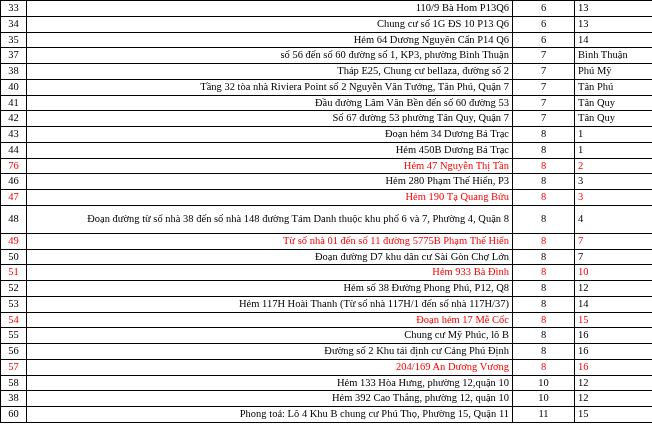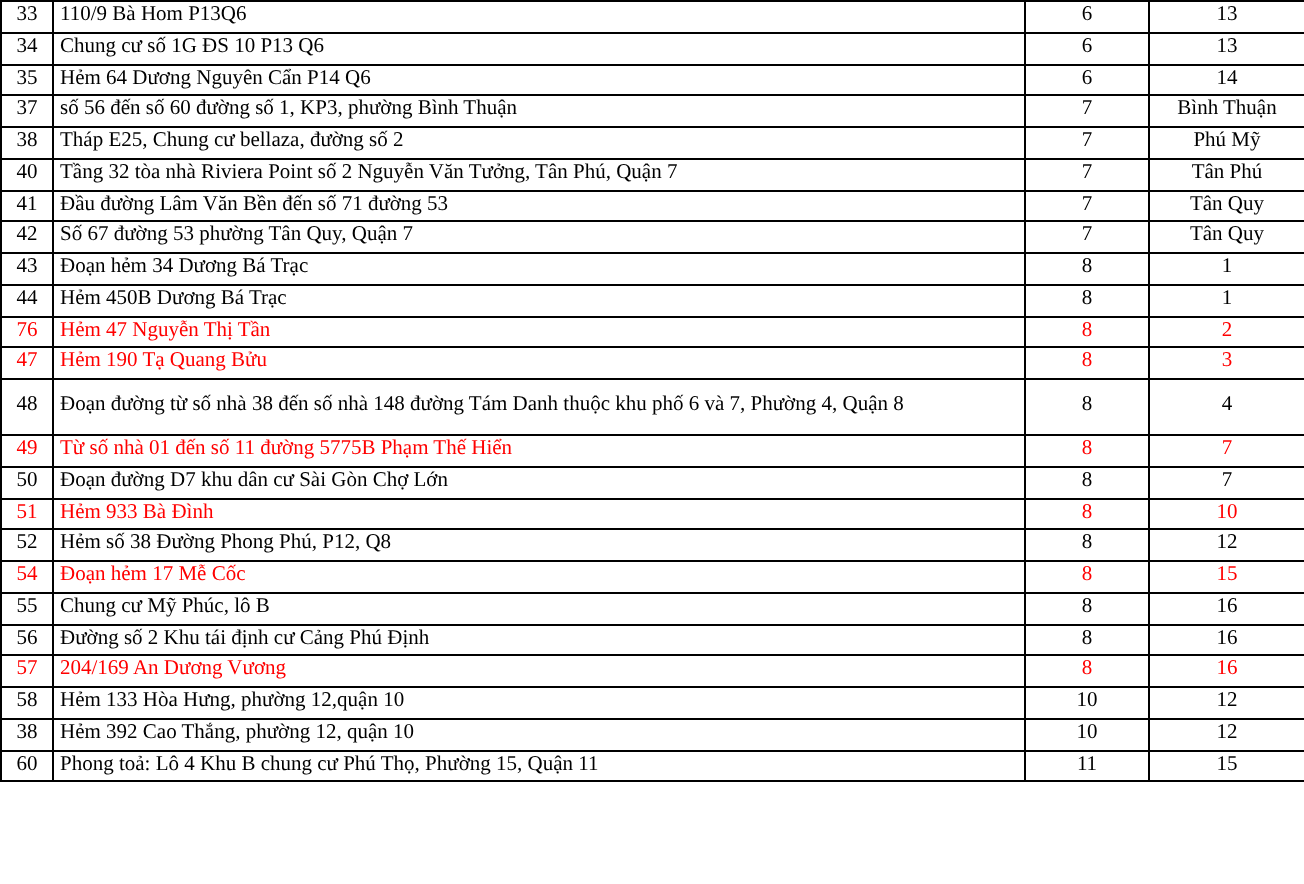--- a/index.html
+++ b/index.html
@@ -35,29 +35,28 @@
     box-sizing: border-box;
     overflow: hidden;
     white-space: nowrap;
   }
   td.c-idx {
     width: 26px;
     text-align: center;
   }
   td.c-desc {
     width: 486px;
-    text-align: left;
+    text-align: right;
   }
   td.c-num {
     width: 62px;
     text-align: center;
   }
   td.c-zone {
     width: 78px;
-    text-align: center;
   }
   tr.red td {
     color: #ff0000;
   }
   tr.tall td {
     height: 28px;
   }
   td.c-desc-wrap {
     white-space: normal;
   }
@@ -99,21 +98,21 @@
           <td class="c-zone">Phú Mỹ</td>
         </tr>
         <tr>
           <td class="c-idx">40</td>
           <td class="c-desc">Tầng 32 tòa nhà Riviera Point số 2 Nguyễn Văn Tưởng, Tân Phú, Quận 7</td>
           <td class="c-num">7</td>
           <td class="c-zone">Tân Phú</td>
         </tr>
         <tr>
           <td class="c-idx">41</td>
-          <td class="c-desc">Đầu đường Lâm Văn Bền đến số 71 đường 53</td>
+          <td class="c-desc">Đầu đường Lâm Văn Bền đến số 60 đường 53</td>
           <td class="c-num">7</td>
           <td class="c-zone">Tân Quy</td>
         </tr>
         <tr>
           <td class="c-idx">42</td>
           <td class="c-desc">Số 67 đường 53 phường Tân Quy, Quận 7</td>
           <td class="c-num">7</td>
           <td class="c-zone">Tân Quy</td>
         </tr>
         <tr>
@@ -126,20 +125,26 @@
           <td class="c-idx">44</td>
           <td class="c-desc">Hẻm 450B Dương Bá Trạc</td>
           <td class="c-num">8</td>
           <td class="c-zone">1</td>
         </tr>
         <tr class="red">
           <td class="c-idx">76</td>
           <td class="c-desc">Hẻm 47 Nguyễn Thị Tần</td>
           <td class="c-num">8</td>
           <td class="c-zone">2</td>
+        </tr>
+        <tr>
+          <td class="c-idx">46</td>
+          <td class="c-desc">Hẻm 280 Phạm Thế Hiển, P3</td>
+          <td class="c-num">8</td>
+          <td class="c-zone">3</td>
         </tr>
         <tr class="red">
           <td class="c-idx">47</td>
           <td class="c-desc">Hẻm 190 Tạ Quang Bửu</td>
           <td class="c-num">8</td>
           <td class="c-zone">3</td>
         </tr>
         <tr class=" tall">
           <td class="c-idx">48</td>
           <td class="c-desc c-desc-wrap">Đoạn đường từ số nhà 38 đến số nhà 148 đường Tám Danh thuộc khu phố 6 và 7, Phường 4, Quận 8</td>
@@ -162,20 +167,26 @@
           <td class="c-idx">51</td>
           <td class="c-desc">Hẻm 933 Bà Đình</td>
           <td class="c-num">8</td>
           <td class="c-zone">10</td>
         </tr>
         <tr>
           <td class="c-idx">52</td>
           <td class="c-desc">Hẻm số 38 Đường Phong Phú, P12, Q8</td>
           <td class="c-num">8</td>
           <td class="c-zone">12</td>
+        </tr>
+        <tr>
+          <td class="c-idx">53</td>
+          <td class="c-desc">Hẻm 117H Hoài Thanh (Từ số nhà 117H/1 đến số nhà 117H/37)</td>
+          <td class="c-num">8</td>
+          <td class="c-zone">14</td>
         </tr>
         <tr class="red">
           <td class="c-idx">54</td>
           <td class="c-desc">Đoạn hẻm 17 Mễ Cốc</td>
           <td class="c-num">8</td>
           <td class="c-zone">15</td>
         </tr>
         <tr>
           <td class="c-idx">55</td>
           <td class="c-desc">Chung cư Mỹ Phúc, lô B</td>

